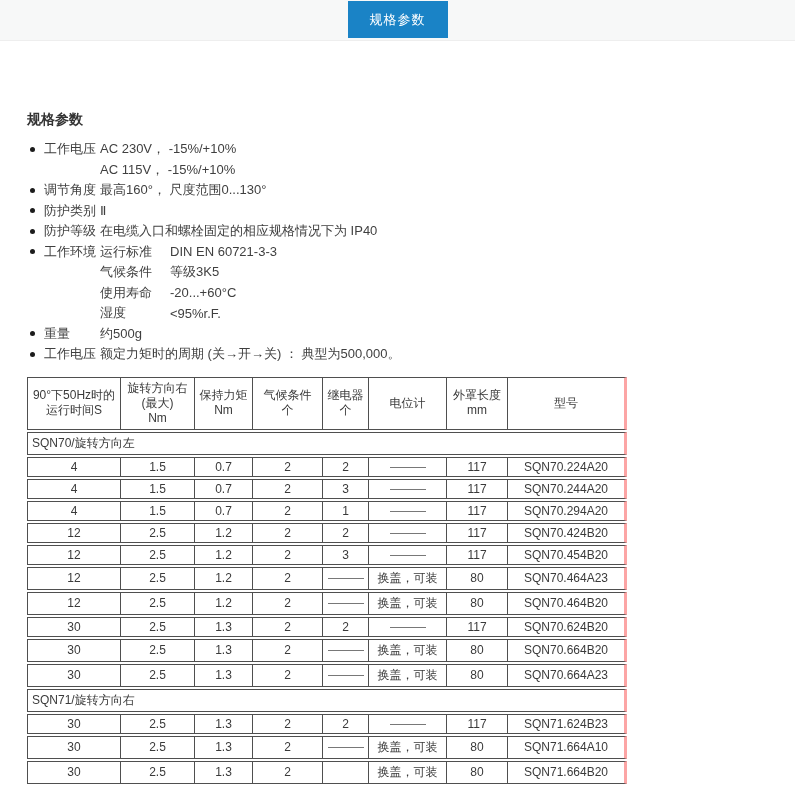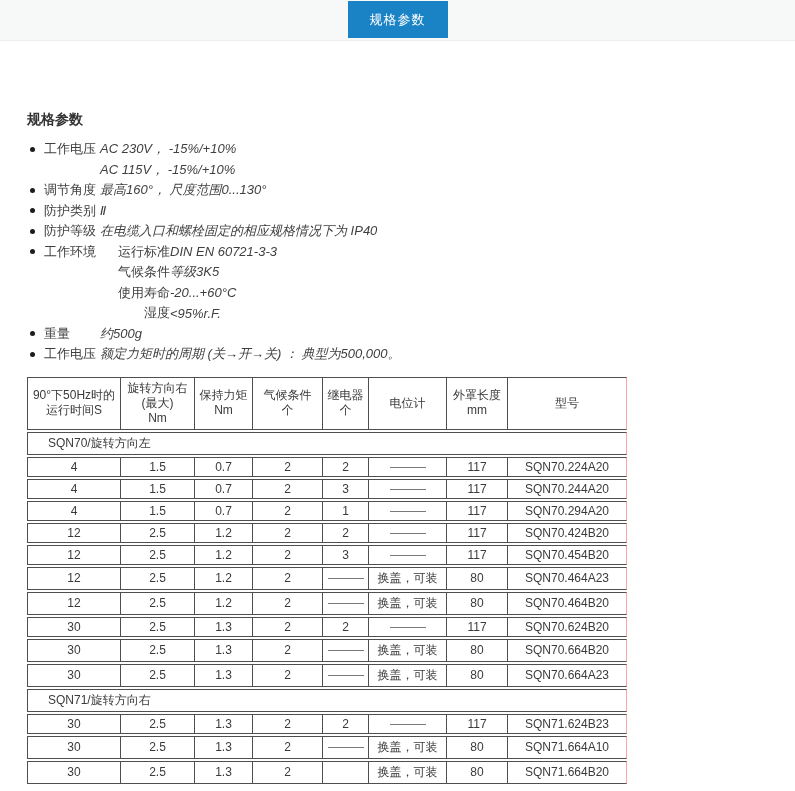--- a/index.html
+++ b/index.html
@@ -18,33 +18,33 @@
     font-size:13px; letter-spacing:1px; border:none; cursor:pointer;
     display:flex; align-items:center; justify-content:center;
     font-family:inherit;
   }
   .content { padding:70px 0 0 27px; }
   .sec-title { font-size:14px; font-weight:bold; color:#333333; margin:0 0 10px 0; }
   .spec-line { display:flex; align-items:center; height:20.5px; font-size:13px; }
   .bullet { width:5px; height:5px; border-radius:50%; background:#1c1c1c; margin:0 9px 0 3px; flex:none; }
   .bullet.hidden { visibility:hidden; }
   .spec-label { width:56px; flex:none; }
-  .spec-subkey { width:70px; flex:none;text-align:right; }
-  .spec-value { white-space:pre;font-style:italic; }
+  .spec-subkey { width:70px; flex:none; }
+  .spec-value { white-space:pre; }
   table.spec-table {
     border-collapse:separate; border-spacing:0 2px; table-layout:fixed;
     width:600px; margin-top:10px; font-size:12px; color:#3a3a3a;
   }
   .spec-table th, .spec-table td {
     border:1px solid #4f4f4f; border-right:none;
     text-align:center; padding:2px 3px; height:13px; overflow:hidden;
   }
-  .spec-table th:last-child, .spec-table td:last-child { border-right:1px solid #fca5a5; }
+  .spec-table th:last-child, .spec-table td:last-child { border-right:3px solid #fca5a5; }
   .spec-table th { font-weight:normal; white-space:pre-line; line-height:1.25; padding:3px 2px; height:auto; }
-  .spec-table td.section-td { text-align:left; padding-left:20px; }
+  .spec-table td.section-td { text-align:left; padding-left:4px; }
   .dash { display:inline-block; width:36px; border-top:1px solid #787878; vertical-align:middle; }
 </style>
 </head>
 <body>
 
 <div class="top-band">
   <button class="tab-btn" style="background: rgb(26, 131, 198);">规格参数</button>
 </div>
 
 <div class="content">

